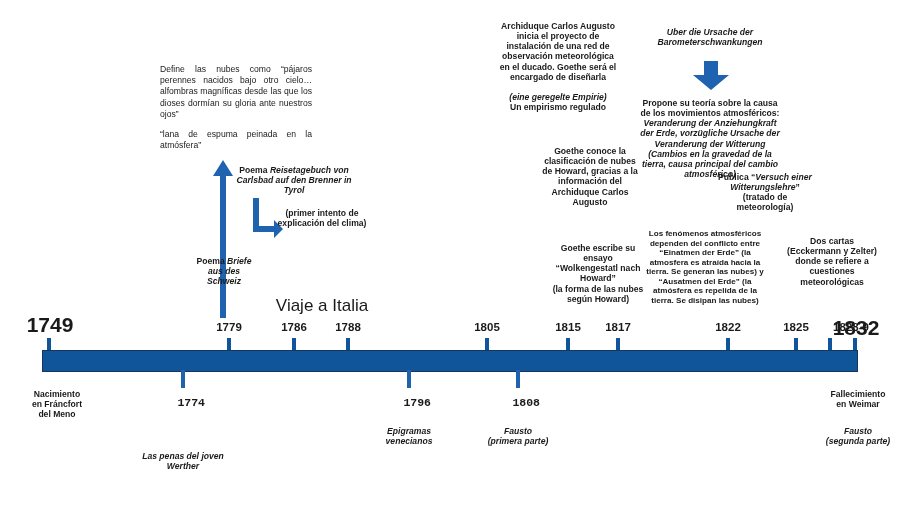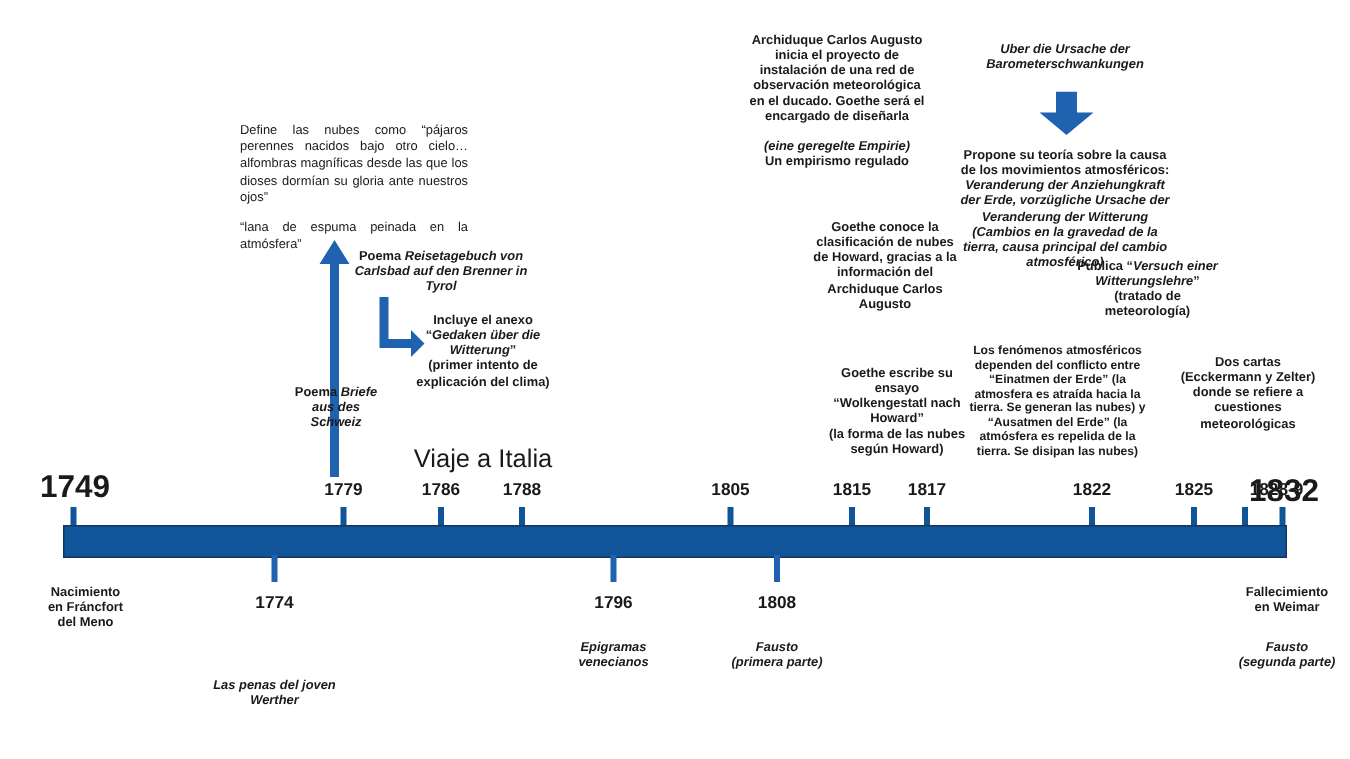--- a/index.html
+++ b/index.html
@@ -17,35 +17,35 @@
   
   #bar{
     position:absolute;left:42px;top:350px;width:816px;height:22px;
     background:#10559A;border:1.5px solid #17365D;box-sizing:border-box;
   }
   .tick-up{position:absolute;width:4px;background:#10559A;}
   .tick-dn{position:absolute;width:4px;background:#1F62B0;}
   .yr{position:absolute;text-align:center;font-weight:bold;color:#1a1a1a;}
   .yr-sm{font-size:11.5px;}
   .yr-lg{font-size:21px;}
-  .yr-bot{position:absolute;text-align:center;font-weight:bold;font-size:11.5px;}
+  .yr-bot{position:absolute;text-align:right;font-weight:bold;font-size:11.5px;font-family:Liberation Mono, monospace;}
 
   
   .arrow-up{position:absolute;}
   .arrow-dn{position:absolute;}
   .t85{font-size:8.1px;}
   .t9{font-size:8.6px;}
   .big{font-size:17px;}
 </style>
 </head>
 <body>
 
 <div id="stage">
 
-  <div class="tb just t9" style="left:160px;top:64px;width:152px;margin-top:17px;">
+  <div class="tb just t9" style="left:160px;top:64px;width:152px;">
     <div>Define las nubes como “pájaros perennes nacidos bajo otro cielo… alfombras magníficas desde las que los dioses dormían su gloria ante nuestros ojos”</div>
     <div style="height:9px;"></div>
     <div>“lana de espuma peinada en la atmósfera”</div>
   </div>
 
   <div class="arrow-up" style="left:212px;top:160px;width:22px;height:158px;">
     <svg width="22" height="158" viewBox="0 0 22 158">
       <polygon points="11,0 21,16 14,16 14,158 8,158 8,16 1,16" fill="#1F62B0"></polygon>
     </svg>
   </div>
@@ -60,21 +60,20 @@
     <span>Poema </span><span class="it">Reisetagebuch von Carlsbad auf den Brenner in Tyrol</span>
   </div>
 
   <div class="arrow-dn" style="left:250px;top:198px;width:34px;height:40px;">
     <svg width="34" height="40" viewBox="0 0 34 40">
       <path d="M3,0 L9,0 L9,28 L24,28 L24,22 L33,31 L24,40 L24,34 L3,34 Z" fill="#1F62B0"></path>
     </svg>
   </div>
 
   <div class="tb t9 b" style="left:270px;top:208px;width:104px;">
-    <div><span>Incluye el anexo “</span><span class="it">Gedaken über die Witterung</span><span>”</span></div>
     <div>(primer intento de explicación del clima)</div>
   </div>
 
 
   <div class="tb t9 b" style="left:498px;top:21px;width:120px;">
     <div>Archiduque Carlos Augusto inicia el proyecto de instalación de una red de observación meteorológica en el ducado. Goethe será el encargado de diseñarla</div>
     <div style="height:10px;"></div>
     <div class="it">(eine geregelte Empirie)</div>
     <div>Un empirismo regulado</div>
   </div>

